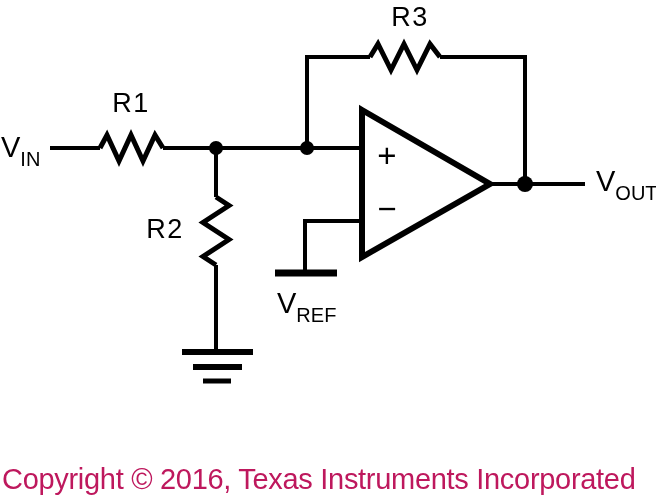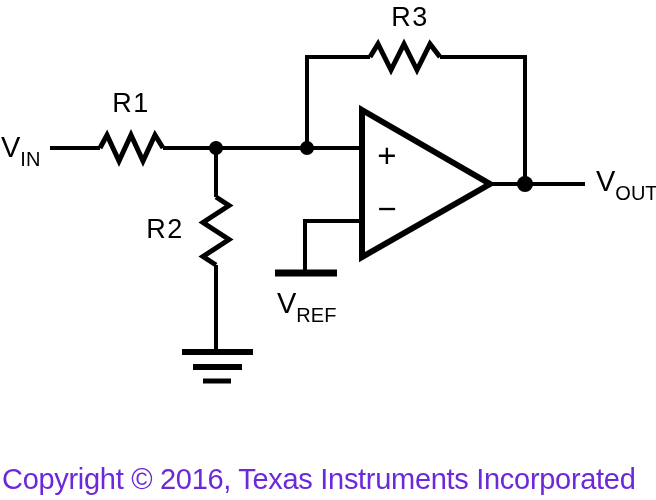--- a/index.html
+++ b/index.html
@@ -49,21 +49,21 @@
   }
   .mid { text-anchor: middle; }
   #copyright {
     position: absolute;
     left: 2px;
     top: 464px;
     font-size: 29px;
     letter-spacing: -0.3px;
     line-height: 1.1;
     white-space: nowrap;
-    color: #6d28d9;
+    color: #be185d;
   }
 </style>
 </head>
 <body>
 
 <div id="stage">
 
   <svg class="schematic" width="656" height="500" viewBox="0 0 656 500">
 
     <path class="wire" d="M50 148 H100"></path>

